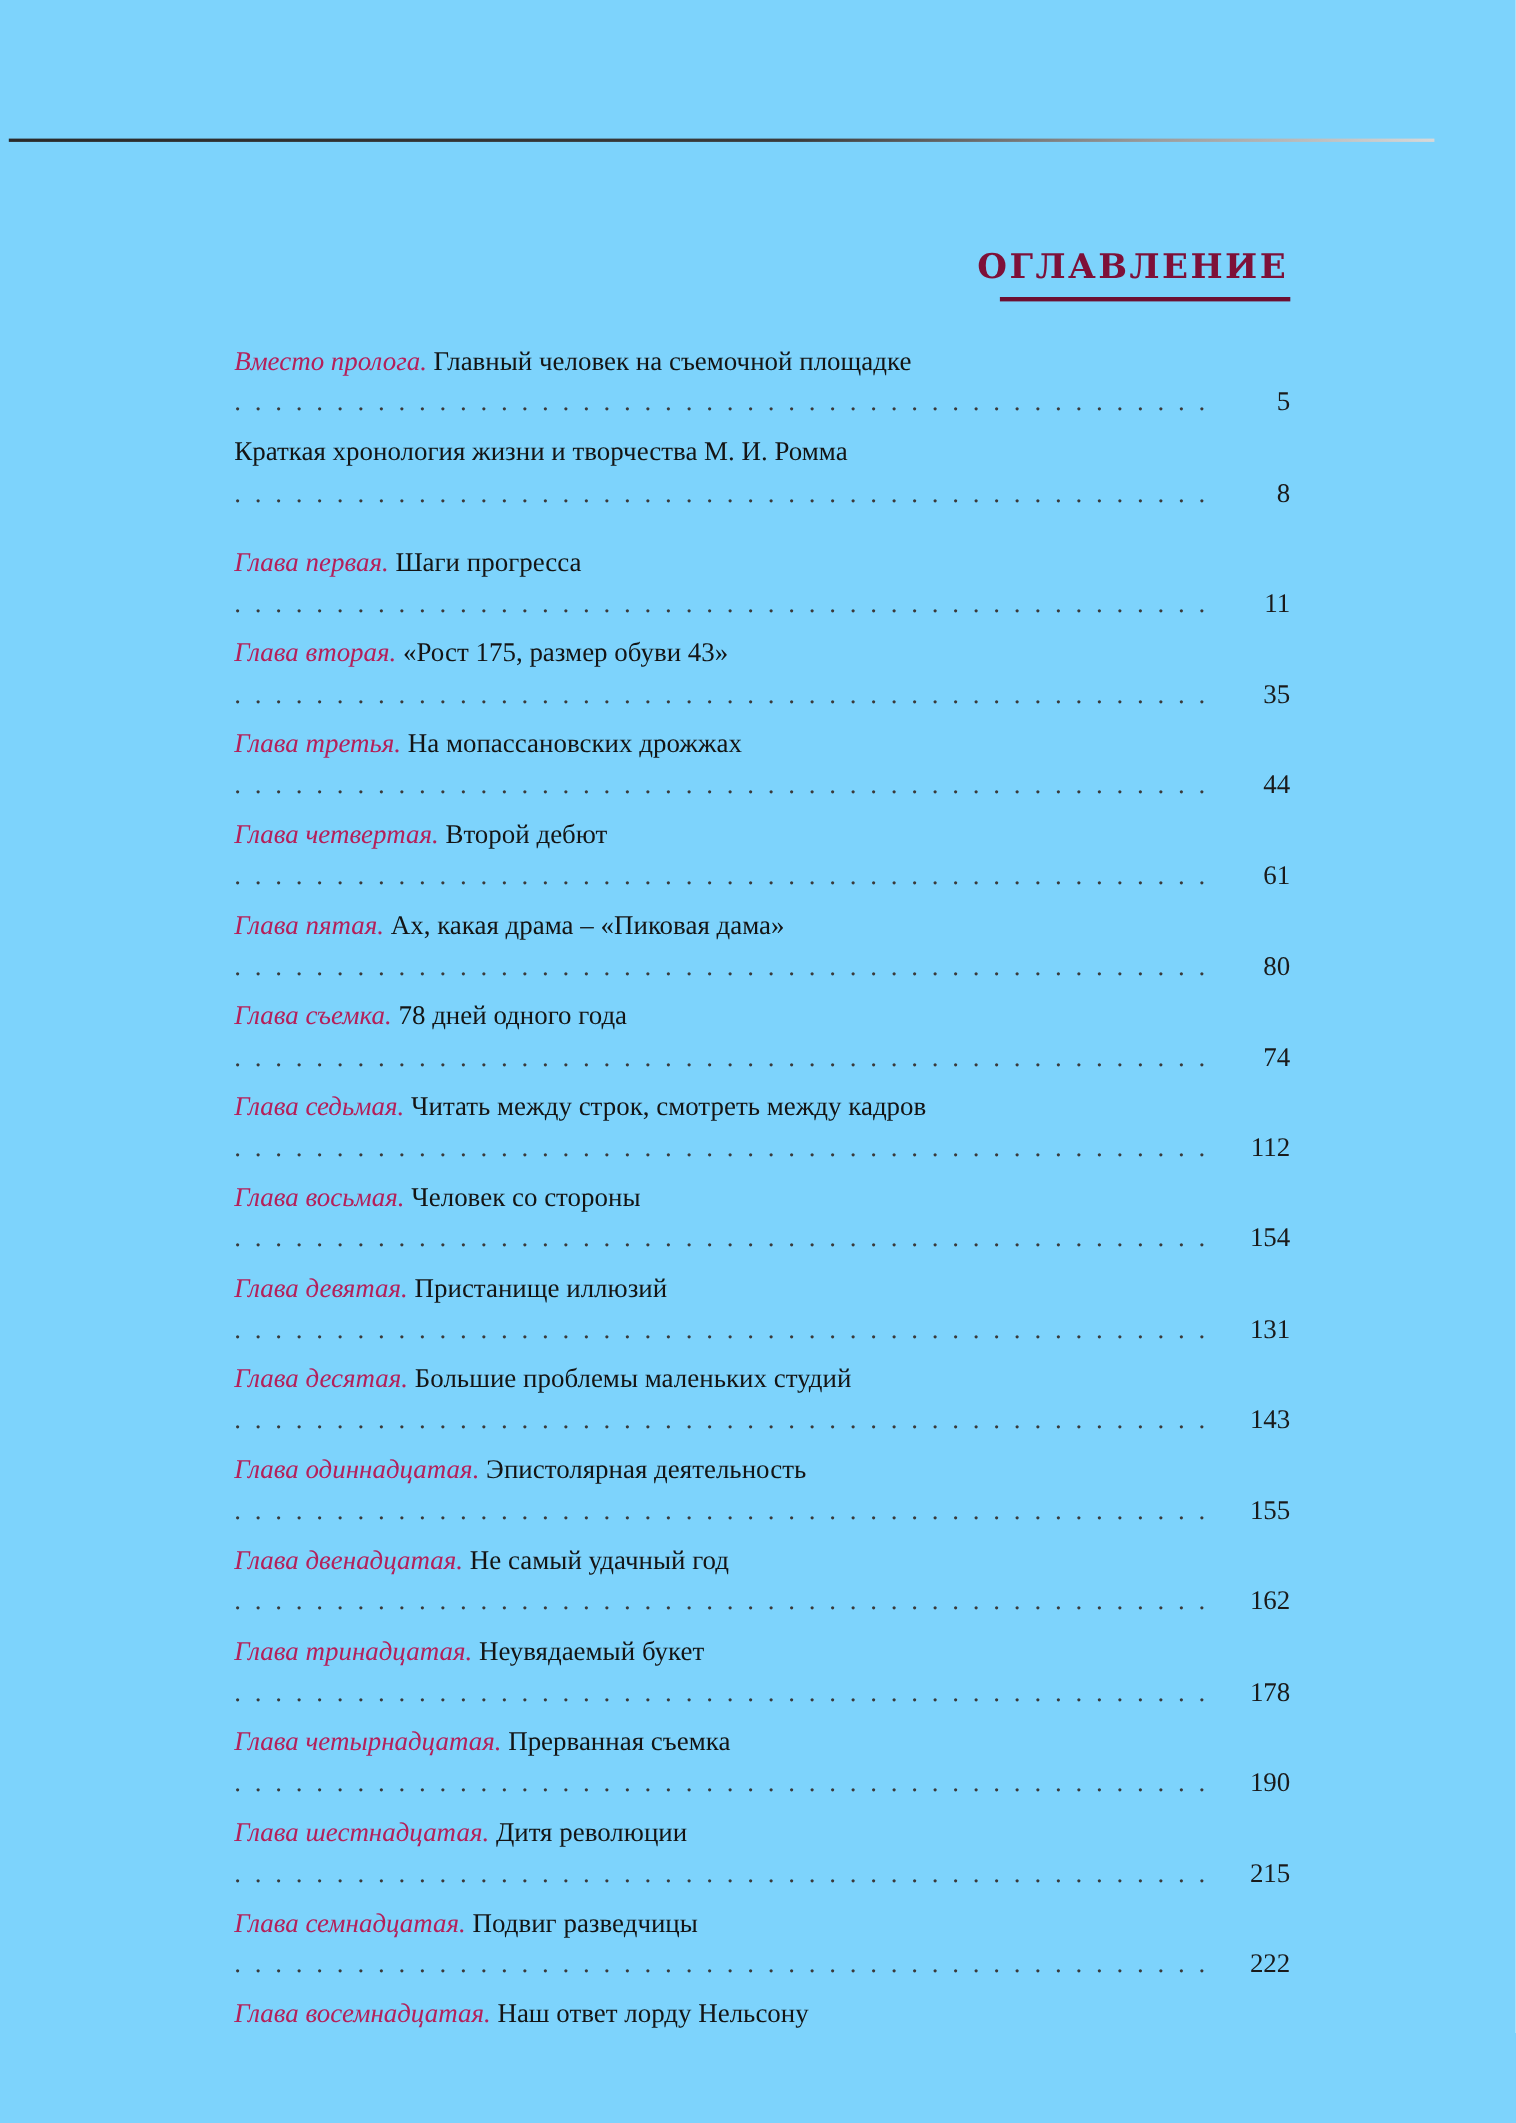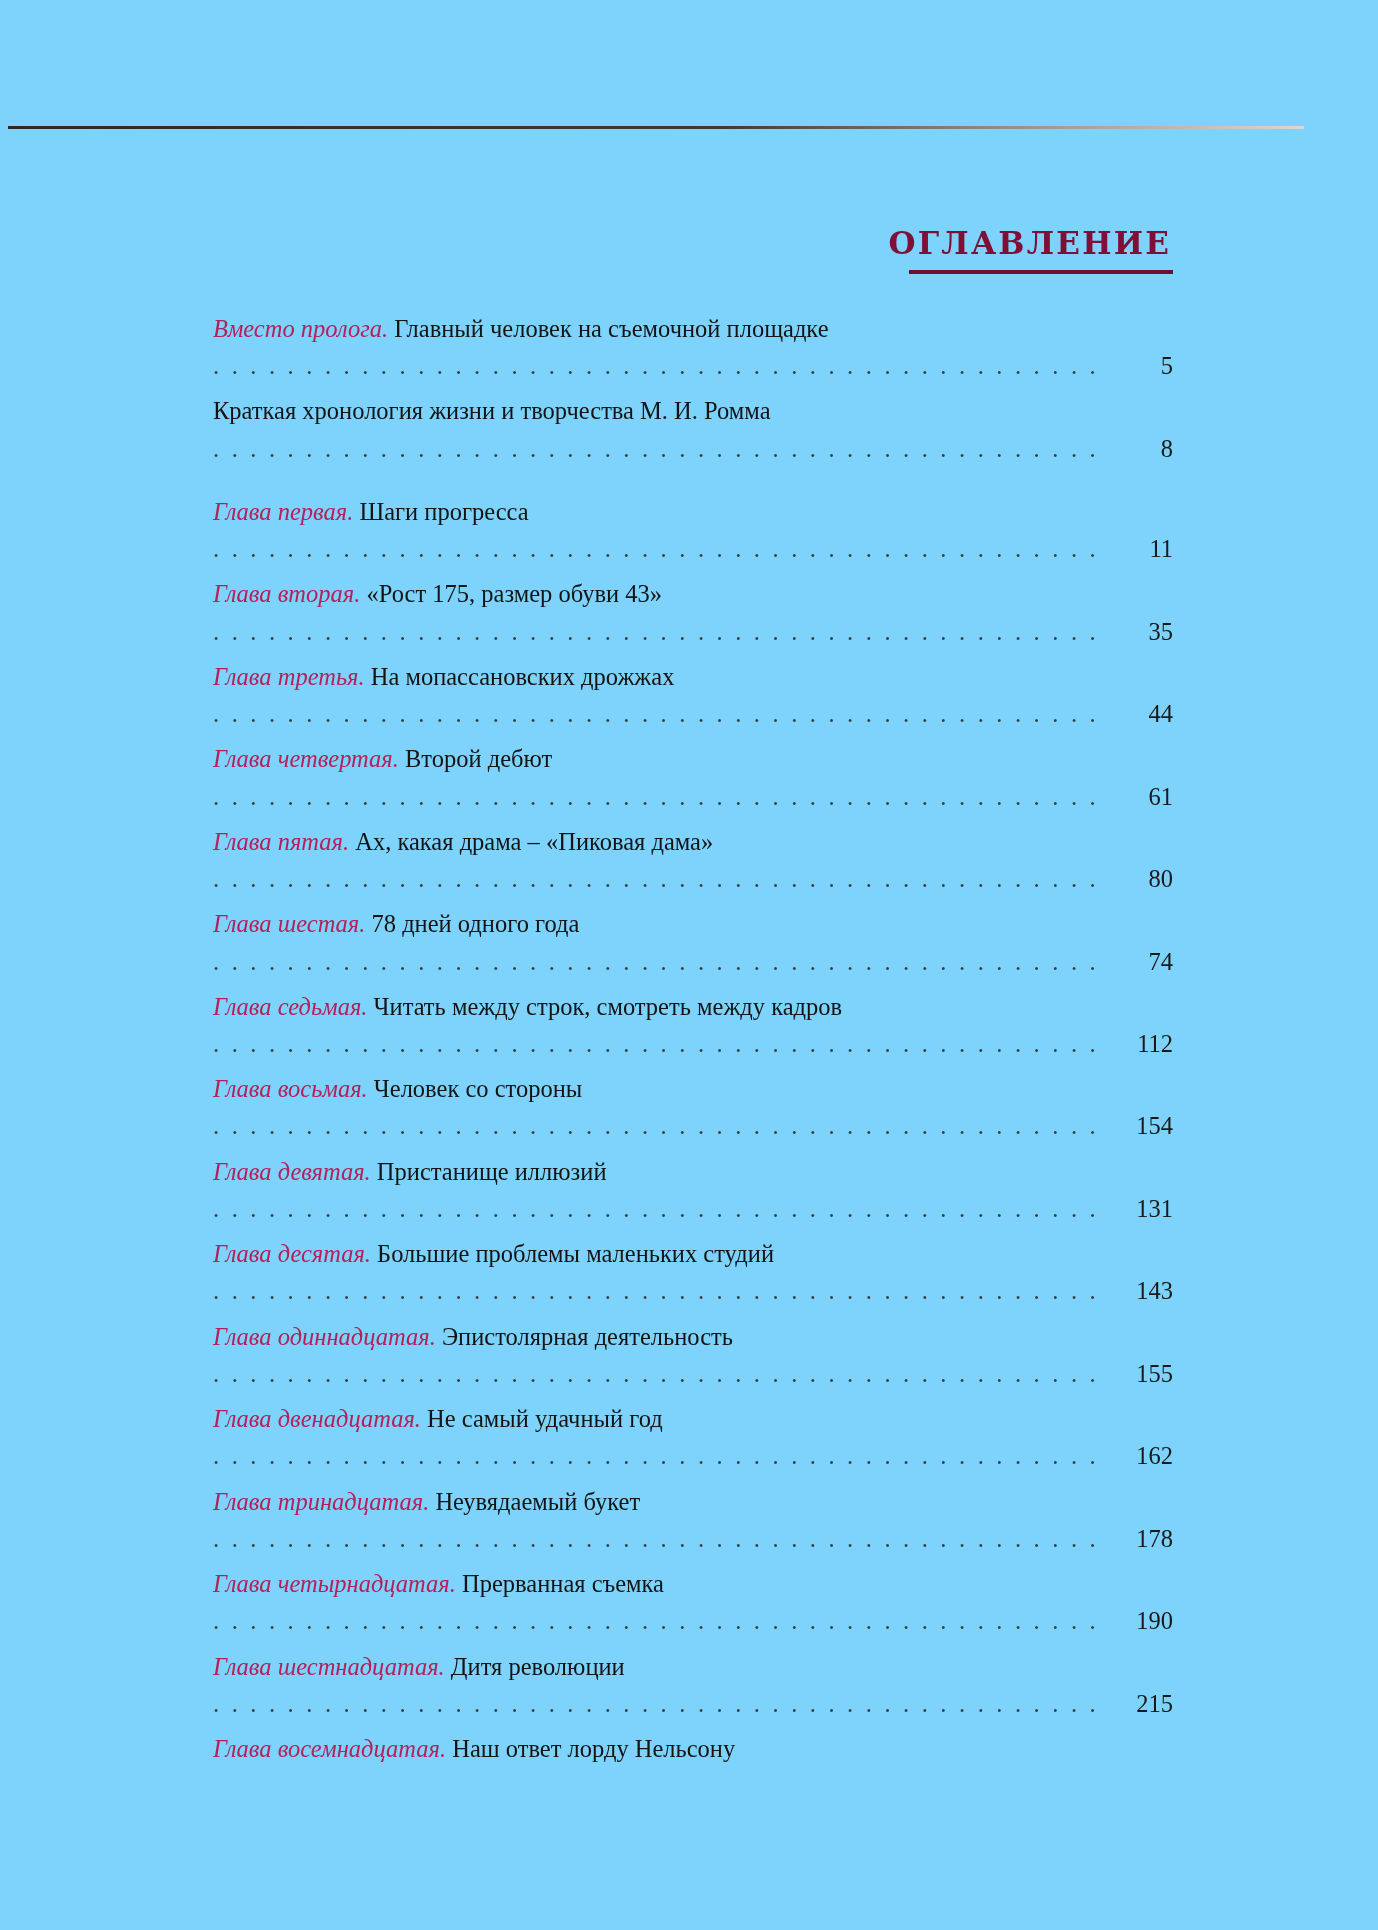--- a/index.html
+++ b/index.html
@@ -97,27 +97,28 @@
     <div class="title-rule"></div>
 
     <div class="toc" id="toc-list">
         <div class="entry two-line"><span class="it">Вместо пролога.</span> <span class="txt">Главный человек на съемочной площадке</span> <span class="leader">. . . . . . . . . . . . . . . . . . . . . . . . . . . . . . . . . . . . . . . . . . . . . . . .</span><span class="pageno">5</span></div>
         <div class="entry gap-sm"><span class="txt">Краткая хронология жизни и творчества М. И. Ромма</span> <span class="leader">. . . . . . . . . . . . . . . . . . . . . . . . . . . . . . . . . . . . . . . . . . . . . . . .</span><span class="pageno">8</span></div>
         <div class="entry gap-lg"><span class="it">Глава первая.</span> <span class="txt">Шаги прогресса</span> <span class="leader">. . . . . . . . . . . . . . . . . . . . . . . . . . . . . . . . . . . . . . . . . . . . . . . .</span><span class="pageno">11</span></div>
         <div class="entry gap-sm"><span class="it">Глава вторая.</span> <span class="txt">«Рост 175, размер обуви 43»</span> <span class="leader">. . . . . . . . . . . . . . . . . . . . . . . . . . . . . . . . . . . . . . . . . . . . . . . .</span><span class="pageno">35</span></div>
         <div class="entry gap-sm"><span class="it">Глава третья.</span> <span class="txt">На мопассановских дрожжах</span> <span class="leader">. . . . . . . . . . . . . . . . . . . . . . . . . . . . . . . . . . . . . . . . . . . . . . . .</span><span class="pageno">44</span></div>
         <div class="entry gap-sm"><span class="it">Глава четвертая.</span> <span class="txt">Второй дебют</span> <span class="leader">. . . . . . . . . . . . . . . . . . . . . . . . . . . . . . . . . . . . . . . . . . . . . . . .</span><span class="pageno">61</span></div>
         <div class="entry gap-sm"><span class="it">Глава пятая.</span> <span class="txt">Ах, какая драма – «Пиковая дама»</span> <span class="leader">. . . . . . . . . . . . . . . . . . . . . . . . . . . . . . . . . . . . . . . . . . . . . . . .</span><span class="pageno">80</span></div>
-        <div class="entry gap-sm"><span class="it">Глава шестая.</span> <span class="txt">78 дней одного года</span> <span class="leader">. . . . . . . . . . . . . . . . . . . . . . . . . . . . . . . . . . . . . . . . . . . . . . . .</span><span class="pageno">74</span></div>
+        <div class="entry gap-sm"><span class="it">Глава съемка.</span> <span class="txt">78 дней одного года</span> <span class="leader">. . . . . . . . . . . . . . . . . . . . . . . . . . . . . . . . . . . . . . . . . . . . . . . .</span><span class="pageno">74</span></div>
         <div class="entry gap-sm two-line"><span class="it">Глава седьмая.</span> <span class="txt">Читать между строк, смотреть между кадров</span> <span class="leader">. . . . . . . . . . . . . . . . . . . . . . . . . . . . . . . . . . . . . . . . . . . . . . . .</span><span class="pageno">112</span></div>
         <div class="entry gap-sm"><span class="it">Глава восьмая.</span> <span class="txt">Человек со стороны</span> <span class="leader">. . . . . . . . . . . . . . . . . . . . . . . . . . . . . . . . . . . . . . . . . . . . . . . .</span><span class="pageno">154</span></div>
         <div class="entry gap-sm"><span class="it">Глава девятая.</span> <span class="txt">Пристанище иллюзий</span> <span class="leader">. . . . . . . . . . . . . . . . . . . . . . . . . . . . . . . . . . . . . . . . . . . . . . . .</span><span class="pageno">131</span></div>
         <div class="entry gap-sm two-line"><span class="it">Глава десятая.</span> <span class="txt">Большие проблемы маленьких студий</span> <span class="leader">. . . . . . . . . . . . . . . . . . . . . . . . . . . . . . . . . . . . . . . . . . . . . . . .</span><span class="pageno">143</span></div>
         <div class="entry gap-sm"><span class="it">Глава одиннадцатая.</span> <span class="txt">Эпистолярная деятельность</span> <span class="leader">. . . . . . . . . . . . . . . . . . . . . . . . . . . . . . . . . . . . . . . . . . . . . . . .</span><span class="pageno">155</span></div>
         <div class="entry gap-sm"><span class="it">Глава двенадцатая.</span> <span class="txt">Не самый удачный год</span> <span class="leader">. . . . . . . . . . . . . . . . . . . . . . . . . . . . . . . . . . . . . . . . . . . . . . . .</span><span class="pageno">162</span></div>
         <div class="entry gap-sm"><span class="it">Глава тринадцатая.</span> <span class="txt">Неувядаемый букет</span> <span class="leader">. . . . . . . . . . . . . . . . . . . . . . . . . . . . . . . . . . . . . . . . . . . . . . . .</span><span class="pageno">178</span></div>
         <div class="entry gap-sm"><span class="it">Глава четырнадцатая.</span> <span class="txt">Прерванная съемка</span> <span class="leader">. . . . . . . . . . . . . . . . . . . . . . . . . . . . . . . . . . . . . . . . . . . . . . . .</span><span class="pageno">190</span></div>
         <div class="entry gap-sm"><span class="it">Глава шестнадцатая.</span> <span class="txt">Дитя революции</span> <span class="leader">. . . . . . . . . . . . . . . . . . . . . . . . . . . . . . . . . . . . . . . . . . . . . . . .</span><span class="pageno">215</span></div>
+        <div class="entry gap-sm"><span class="it">Глава семнадцатая.</span> <span class="txt">Подвиг разведчицы</span> <span class="leader">. . . . . . . . . . . . . . . . . . . . . . . . . . . . . . . . . . . . . . . . . . . . . . . .</span><span class="pageno">222</span></div>
         <div class="entry gap-sm"><span class="it">Глава восемнадцатая.</span> <span class="txt">Наш ответ лорду Нельсону</span> </div>
       </div>
   </div>
 
 </div>
 
 </body></html>

